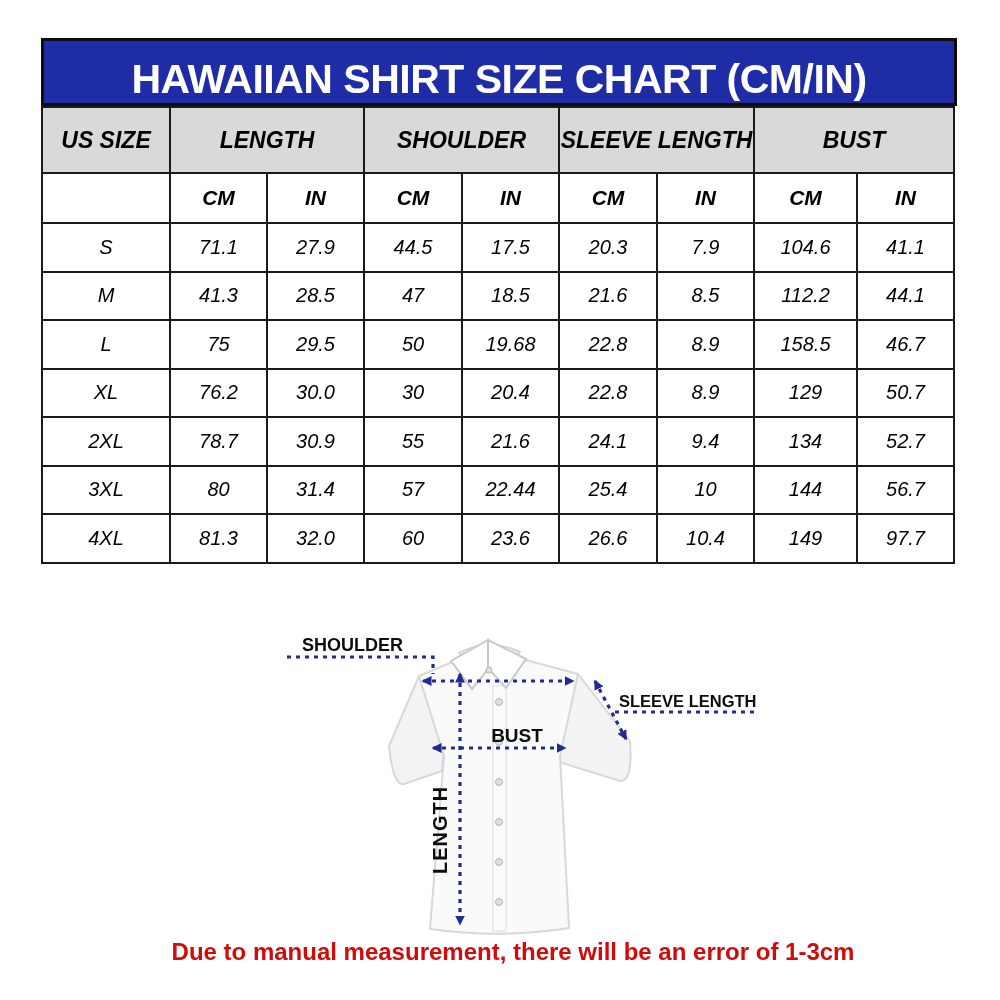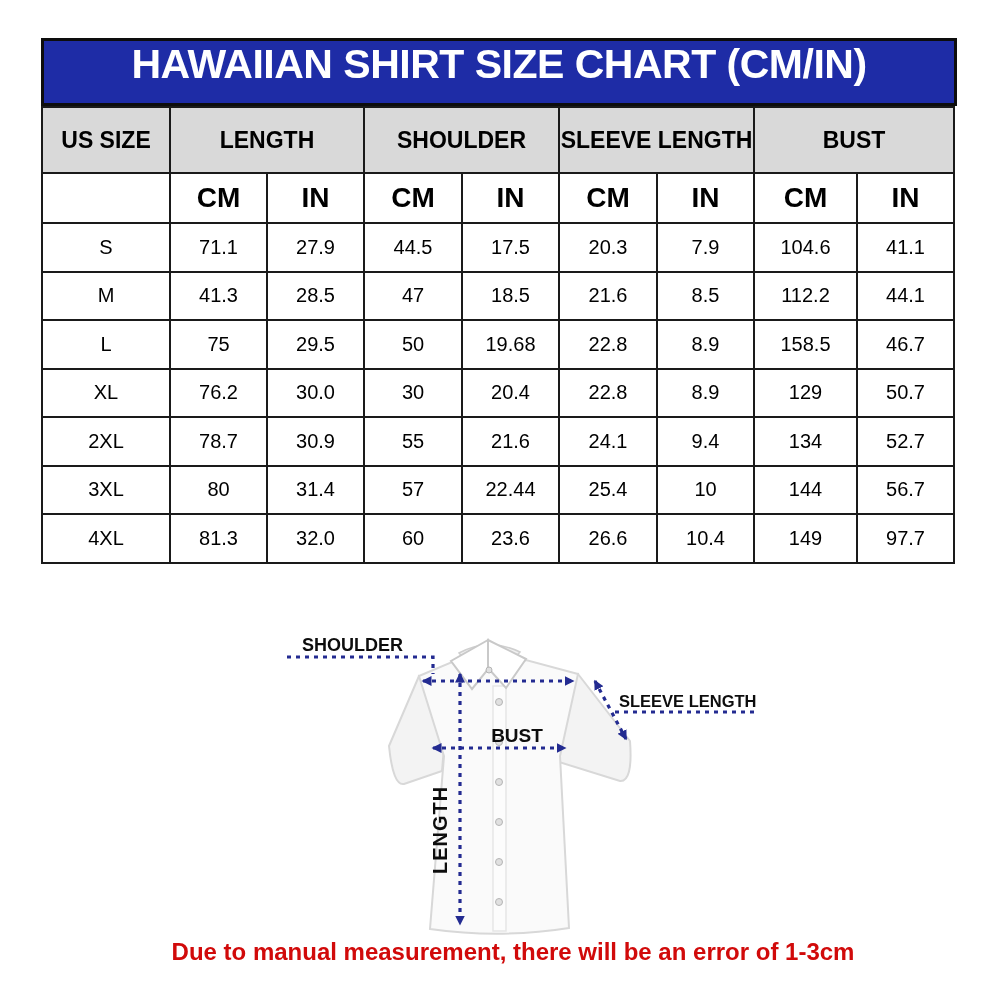--- a/index.html
+++ b/index.html
@@ -1,27 +1,27 @@
 <!DOCTYPE html>
 <html><head>
 <meta charset="utf-8">
 <style>
   html,body{margin:0;padding:0;background:#ffffff;}
   .page{position:relative;width:1000px;height:1000px;background:#ffffff;
         font-family:"Liberation Sans",sans-serif;overflow:hidden;}
   .title-bar{position:absolute;left:41px;top:38px;width:916px;height:68px;
         background:#1e2ca6;border:3px solid #0d0d0d;box-sizing:border-box;
-        display:flex;align-items:flex-start;justify-content:center;}
+        display:flex;align-items:flex-end;justify-content:center;}
   .title-bar span{color:#ffffff;font-weight:bold;font-size:41px;letter-spacing:-0.5px;white-space:nowrap;}
   table.size-table{position:absolute;left:41px;top:106px;width:740px;
-        border-collapse:collapse;table-layout:fixed;}
+        border-collapse:collapse;table-layout:fixed;font-style:italic;}
   .size-table th,.size-table td{border:2px solid #1a1a1a;text-align:center;
         vertical-align:middle;color:#000;padding:0;}
   .group-row th{background:#d9d9d9;font-size:23px;font-weight:bold;height:64px;}
-  .unit-row th{background:#ffffff;font-size:28px;font-weight:bold;height:48px;}
+  .unit-row th{background:#ffffff;font-size:21px;font-weight:bold;height:48px;}
   .unit-row td.empty{background:#ffffff;height:48px;}
   .size-table tbody td{font-size:20px;font-weight:normal;background:#ffffff;height:46.5px;}
   .diagram-svg{position:absolute;left:0;top:0;width:1000px;height:1000px;}
   .note{position:absolute;left:13px;top:938px;width:100%;text-align:center;
         color:#d10a0a;font-weight:bold;font-size:24px;}
 </style>
 </head>
 <body>
 
 <div class="page">

